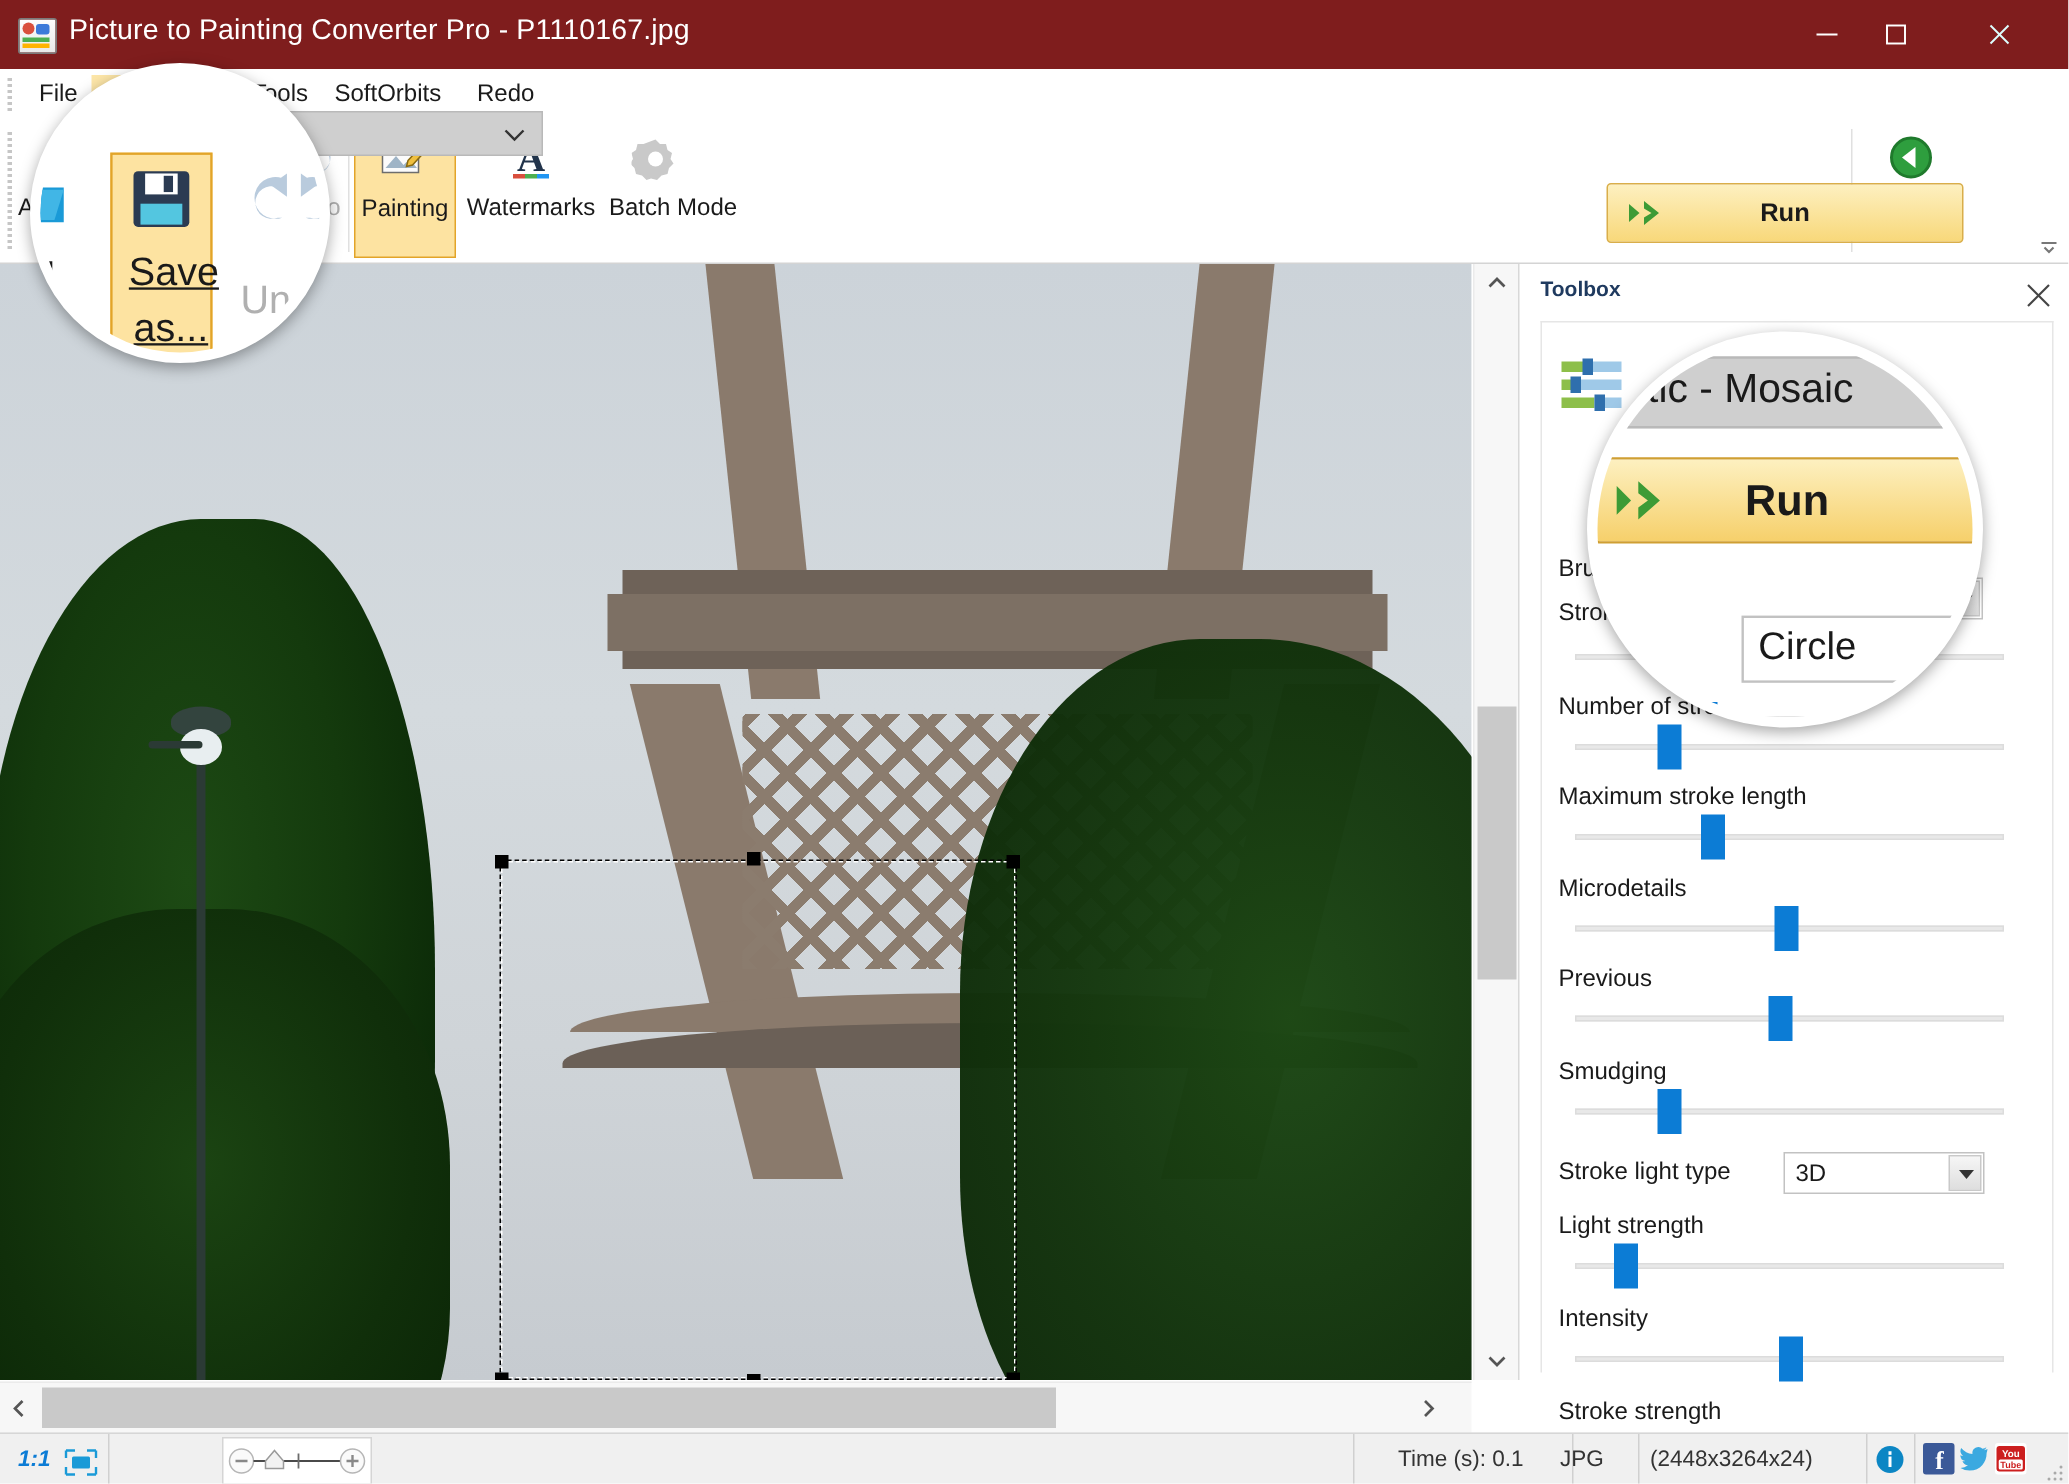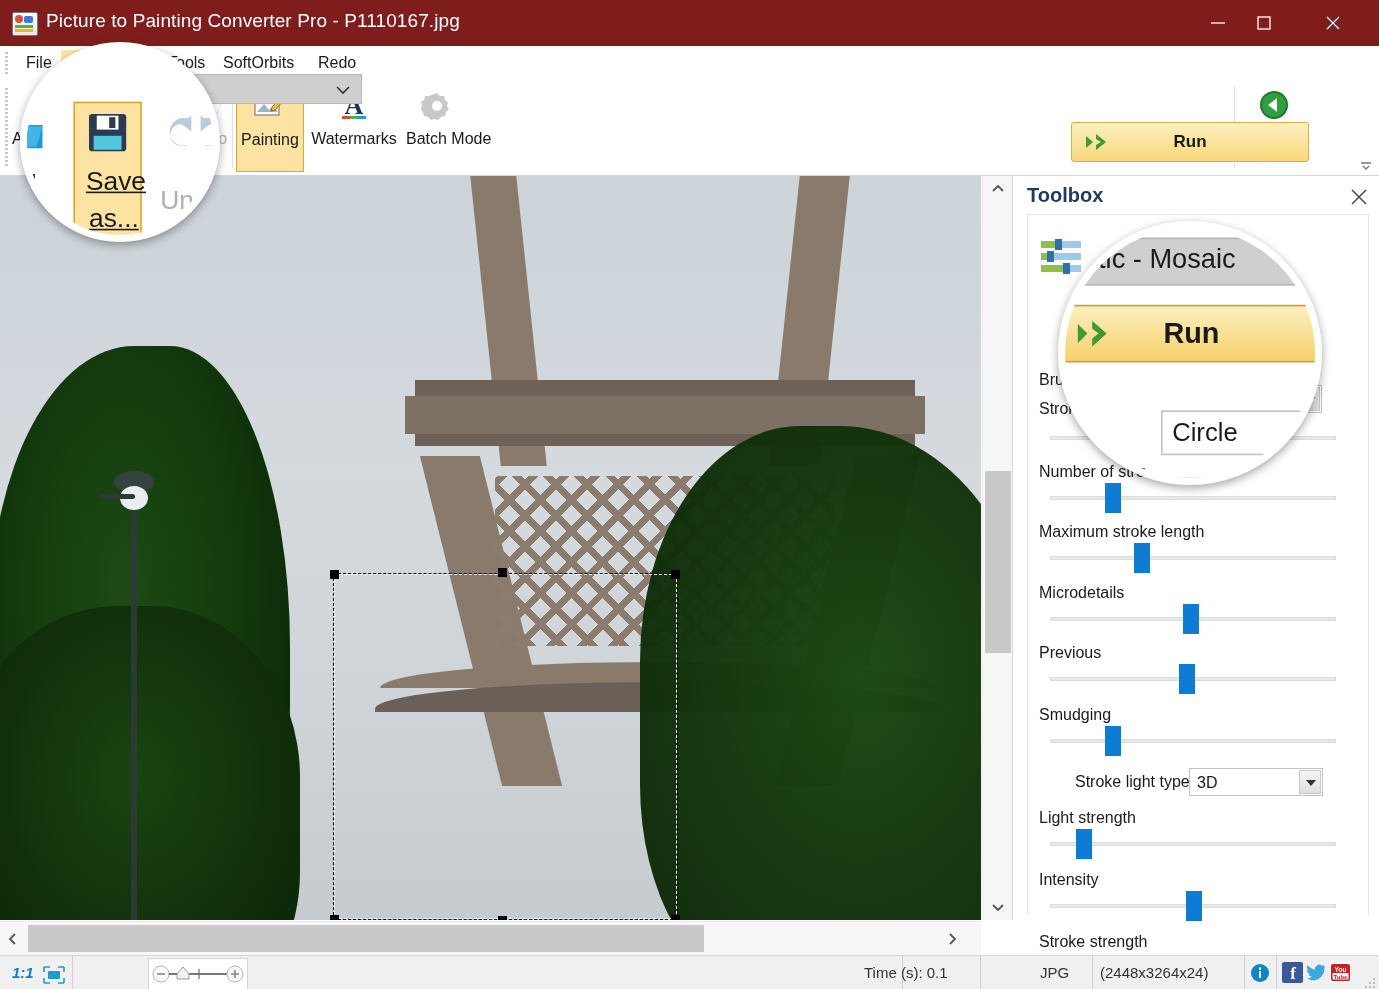--- a/index.html
+++ b/index.html
@@ -117,21 +117,21 @@
   .hsb{position:absolute;left:0;top:921px;width:981px;height:34px;background:#f7f7f7;border-top:1px solid #ebebeb;}
   .hsb .arrow{position:absolute;top:0;width:26px;height:34px;text-align:center;color:#606060;font-size:15px;line-height:34px;}
   .hsb .arrow.left{left:0;} .hsb .arrow.right{right:16px;}
   .hsb .thumb{position:absolute;left:28px;top:3px;width:676px;height:27px;background:#c9c9c9;}
 
   
   .toolbox{
     position:absolute;left:1012px;top:176px;width:367px;height:744px;background:#ffffff;
     border-left:1px solid #d8d8d8;
   }
-  .tb-title{position:absolute;left:14px;top:8px;font-size:20px;color:#1f3a5f;font-weight:bold;}
+  .tb-title{position:absolute;left:14px;top:8px;font-size:14px;color:#1f3a5f;font-weight:bold;}
   .tb-close{position:absolute;right:10px;top:10px;width:22px;height:22px;cursor:default;}
   .tb-body{position:absolute;left:14px;top:38px;width:340px;height:700px;border:1px solid #e6e6e6;border-bottom:none;}
   .preset-icon{position:absolute;left:24px;top:62px;width:46px;height:40px;}
   .preset-label{position:absolute;left:100px;top:50px;font-size:16px;font-weight:bold;color:#1a1a1a;}
   .preset-combo{
     position:absolute;left:74px;top:74px;width:288px;height:30px;background:#cfcfcf;
     border:1px solid #b9b9b9;font-size:16px;color:#1a1a1a;line-height:30px;padding-left:8px;
     box-sizing:border-box;
   }
   .preset-combo .chev{position:absolute;right:8px;top:0;}
@@ -463,21 +463,21 @@
     <div class="track"></div>
     <div class="thumb" style="left:129px;"></div>
   </div>
 
   <div class="lbl" style="left:1039px;top:706px;">Smudging</div>
   <div class="slider" style="left:1050px;top:730px;width:286px;">
     <div class="track"></div>
     <div class="thumb" style="left:55px;"></div>
   </div>
 
-  <div class="lbl" style="left:1039px;top:773px;margin-left:36px;">Stroke light type</div>
+  <div class="lbl" style="left:1039px;top:773px;">Stroke light type</div>
   <div class="combo" style="left:1189px;top:768px;width:134px;">
     <span>3D</span>
     <span class="drop"></span>
   </div>
 
   <div class="lbl" style="left:1039px;top:809px;">Light strength</div>
   <div class="slider" style="left:1050px;top:833px;width:286px;">
     <div class="track"></div>
     <div class="thumb" style="left:26px;"></div>
   </div>
@@ -509,21 +509,21 @@
           <line x1="20" y1="15" x2="80" y2="15" stroke="#4a4a4a" stroke-width="1.4"></line>
           <path d="M34 8 l6 7 v5 h-12 v-5 Z" fill="#f2f2f2" stroke="#9a9a9a"></path>
           <line x1="50" y1="10" x2="50" y2="20" stroke="#6b6b6b" stroke-width="1.2"></line>
           <circle cx="86" cy="15" r="8" fill="#fafafa" stroke="#b6b6b6"></circle>
           <line x1="82" y1="15" x2="90" y2="15" stroke="#888" stroke-width="1.6"></line>
           <line x1="86" y1="11" x2="86" y2="19" stroke="#888" stroke-width="1.6"></line>
         </svg>
       </div>
     </div>
 
-    <div class="sb-cell" style="left:852px;width:128px;text-align:right;">
+    <div class="sb-cell" style="left:920px;width:128px;text-align:right;">
       <span class="sb-text" style="left:12px;">Time (s): 0.1</span>
     </div>
     <div class="sb-cell" style="left:1030px;width:62px;">
       <span class="sb-text" style="left:10px;">JPG</span>
     </div>
     <div class="sb-cell" style="left:1092px;width:152px;">
       <span class="sb-text" style="left:8px;">(2448x3264x24)</span>
     </div>
     <div class="sb-cell" style="left:1244px;width:32px;">
       <span style="position:absolute;left:6px;top:7px;">

